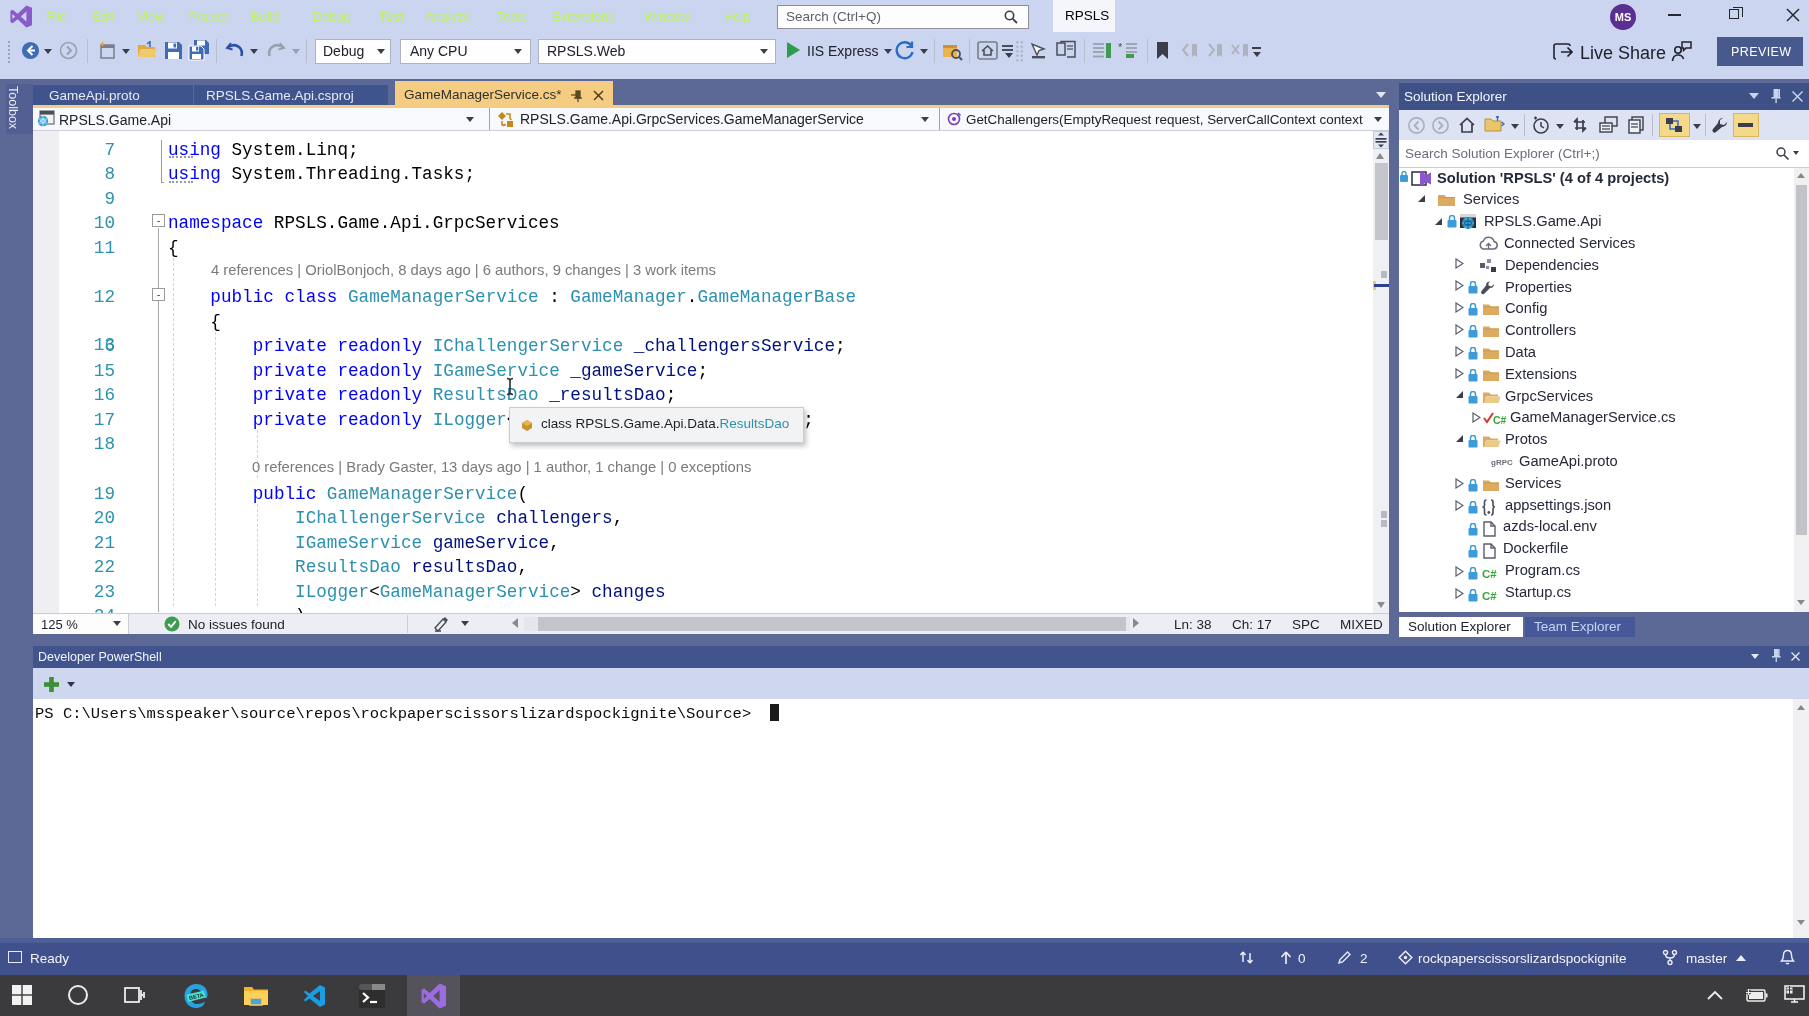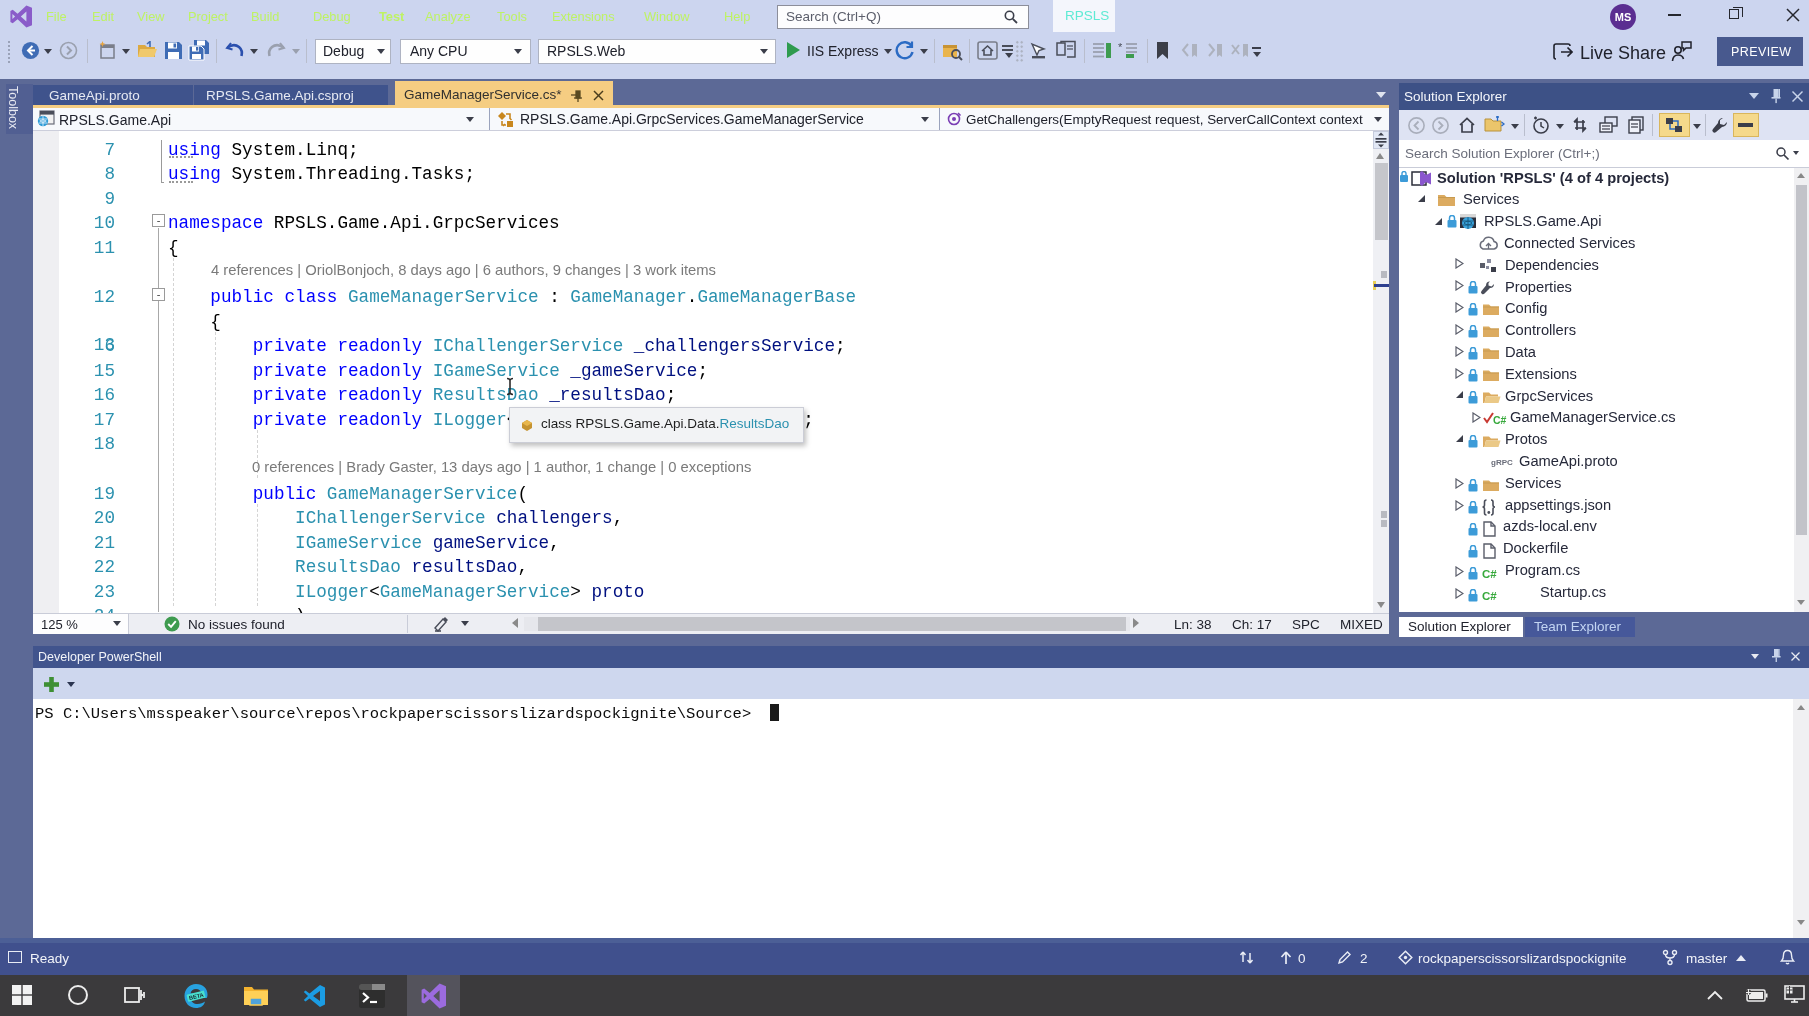--- a/index.html
+++ b/index.html
@@ -41,21 +41,21 @@
 <div class="abs menu-item" style="left:724px;top:9px;">Help</div>
 
 <div class="abs" style="left:777px;top:5px;width:252px;height:24px;background:#FDFDFE;border:1px solid #8C8E9A;"></div>
 <div class="abs" style="left:786px;top:9px;font-size:13.5px;color:#5b5e6b;">Search (Ctrl+Q)</div>
 <svg class="abs" style="left:1003px;top:9px;" width="16" height="16" viewBox="0 0 16 16">
     <circle cx="6.5" cy="6.5" r="4.2" fill="none" stroke="#3b3e4a" stroke-width="1.6"></circle>
     <line x1="9.8" y1="9.8" x2="14" y2="14" stroke="#3b3e4a" stroke-width="1.8"></line>
   </svg>
 
 <div class="abs" style="left:1053px;top:0px;width:62px;height:32px;background:#F4F6FC;"></div>
-<div class="abs" style="left:1065px;top:8px;font-size:13.5px;color:#5eead4;">RPSLS</div>
+<div class="abs" style="left:1065px;top:8px;font-size:13.5px;color:#000000;">RPSLS</div>
 
 <div class="abs" style="left:1610px;top:4px;width:26px;height:26px;border-radius:50%;background:#5B2E91;color:#fff;font-size:11px;font-weight:bold;text-align:center;line-height:26px;">MS</div>
 
 <div class="abs" style="left:1668px;top:14px;width:13px;height:1.6px;background:#25272e;"></div>
 <div class="abs" style="left:1729px;top:9px;width:10px;height:10px;border:1.4px solid #25272e;"></div>
 <div class="abs" style="left:1733px;top:7px;width:10px;height:10px;border:1.4px solid #25272e;border-left:none;border-bottom:none;"></div>
 <svg class="abs" style="left:1786px;top:8px;" width="14" height="14" viewBox="0 0 14 14">
     <line x1="1" y1="1" x2="13" y2="13" stroke="#25272e" stroke-width="1.5"></line>
     <line x1="13" y1="1" x2="1" y2="13" stroke="#25272e" stroke-width="1.5"></line>
   </svg>
@@ -332,21 +332,21 @@
   <div class="codeline" style="top:309.6px;">    {</div>
   <div class="codeline" style="top:334.2px;">        <span class="kw">private</span> <span class="kw">readonly</span> <span class="ty">IChallengerService</span> <span class="id">_challengersService</span>;</div>
   <div class="codeline" style="top:358.7px;">        <span class="kw">private</span> <span class="kw">readonly</span> <span class="ty">IGameService</span> <span class="id">_gameService</span>;</div>
   <div class="codeline" style="top:383.3px;">        <span class="kw">private</span> <span class="kw">readonly</span> <span class="ty">ResultsDao</span> <span class="id">_resultsDao</span>;</div>
   <div class="codeline" style="top:407.9px;">        <span class="kw">private</span> <span class="kw">readonly</span> <span class="ty">ILogger</span>&lt;<span class="ty">GameManagerService</span>&gt; <span class="id">_logger</span>;</div>
   <div class="cl" style="left:252px;top:458.5px;">0 references | Brady Gaster, 13 days ago | 1 author, 1 change | 0 exceptions</div>
   <div class="codeline" style="top:481.6px;">        <span class="kw">public</span> <span class="ty">GameManagerService</span>(</div>
   <div class="codeline" style="top:506.2px;">            <span class="ty">IChallengerService</span> <span class="id">challengers</span>,</div>
   <div class="codeline" style="top:530.7px;">            <span class="ty">IGameService</span> <span class="id">gameService</span>,</div>
   <div class="codeline" style="top:555.3px;">            <span class="ty">ResultsDao</span> <span class="id">resultsDao</span>,</div>
-  <div class="codeline" style="top:579.9px;">            <span class="ty">ILogger</span>&lt;<span class="ty">GameManagerService</span>&gt; <span class="id">proto</span></div>
+  <div class="codeline" style="top:579.9px;">            <span class="ty">ILogger</span>&lt;<span class="ty">GameManagerService</span>&gt; <span class="id">changes</span></div>
   <div class="codeline" style="top:604.4px;">            )</div>
 
   <div class="abs" style="left:169px;top:156px;width:24px;border-bottom:2px dotted #9a9a9a;"></div>
   <div class="abs" style="left:169px;top:180.5px;width:24px;border-bottom:2px dotted #9a9a9a;"></div>
 
   <div class="abs" style="left:509px;top:407px;width:295px;height:36px;background:#F2F3F5;border:1px solid #CBCDD6;box-shadow:2px 3px 5px rgba(0,0,0,0.25);"></div>
   <svg class="abs" style="left:520px;top:419px;" width="14" height="13" viewBox="0 0 14 13">
       <path d="M7 1 L12 4 V9 L7 12 L2 9 V4 Z" fill="#C59331"></path>
       <path d="M7 1 L12 4 L7 7 L2 4 Z" fill="#E8B64C"></path>
     </svg>
@@ -734,21 +734,21 @@
 
   <svg class="abs" style="left:1455px;top:588px;" width="9" height="11" viewBox="0 0 9 11">
         <path d="M1 1 L8 5.5 L1 10 Z" fill="#fff" stroke="#5a5d6a" stroke-width="1.2"></path>
       </svg>
   <svg class="abs" style="left:1468px;top:589px;" width="10" height="13" viewBox="0 0 10 13">
         <rect x="0.5" y="5" width="9" height="7.5" rx="1" fill="#3C9BD8"></rect>
         <path d="M2.5 5 V3 A2.2 2.2 0 0 1 7.5 3 V5" fill="none" stroke="#3C9BD8" stroke-width="1.5"></path>
       </svg>
   <div class="abs" style="left:1482px;top:590px;font-size:11.5px;font-weight:bold;color:#37A93C;">C#</div>
   <div class="tree-row" style="top:581.7px;">
-        <span class="lbl" style="left:106px;margin-left:35px;">Startup.cs</span>
+        <span class="lbl" style="left:106px;">Startup.cs</span>
       </div>
   </div>
 
   <div class="abs" style="left:1794px;top:168px;width:15px;height:445px;background:#F0F0F2;"></div>
   <div class="abs" style="left:1797px;top:173px;width:0;height:0;border-left:4px solid transparent;border-right:4px solid transparent;border-bottom:5px solid #888;"></div>
   <div class="abs" style="left:1796px;top:185px;width:11px;height:350px;background:#C2C3C9;"></div>
   <div class="abs" style="left:1797px;top:600px;width:0;height:0;border-left:4px solid transparent;border-right:4px solid transparent;border-top:5px solid #888;"></div>
 
   <div class="abs" style="left:1399px;top:612px;width:410px;height:25px;background:#5C6996;"></div>
   <div class="abs" style="left:1399px;top:617px;width:124px;height:20px;background:#FFFFFF;"></div>

